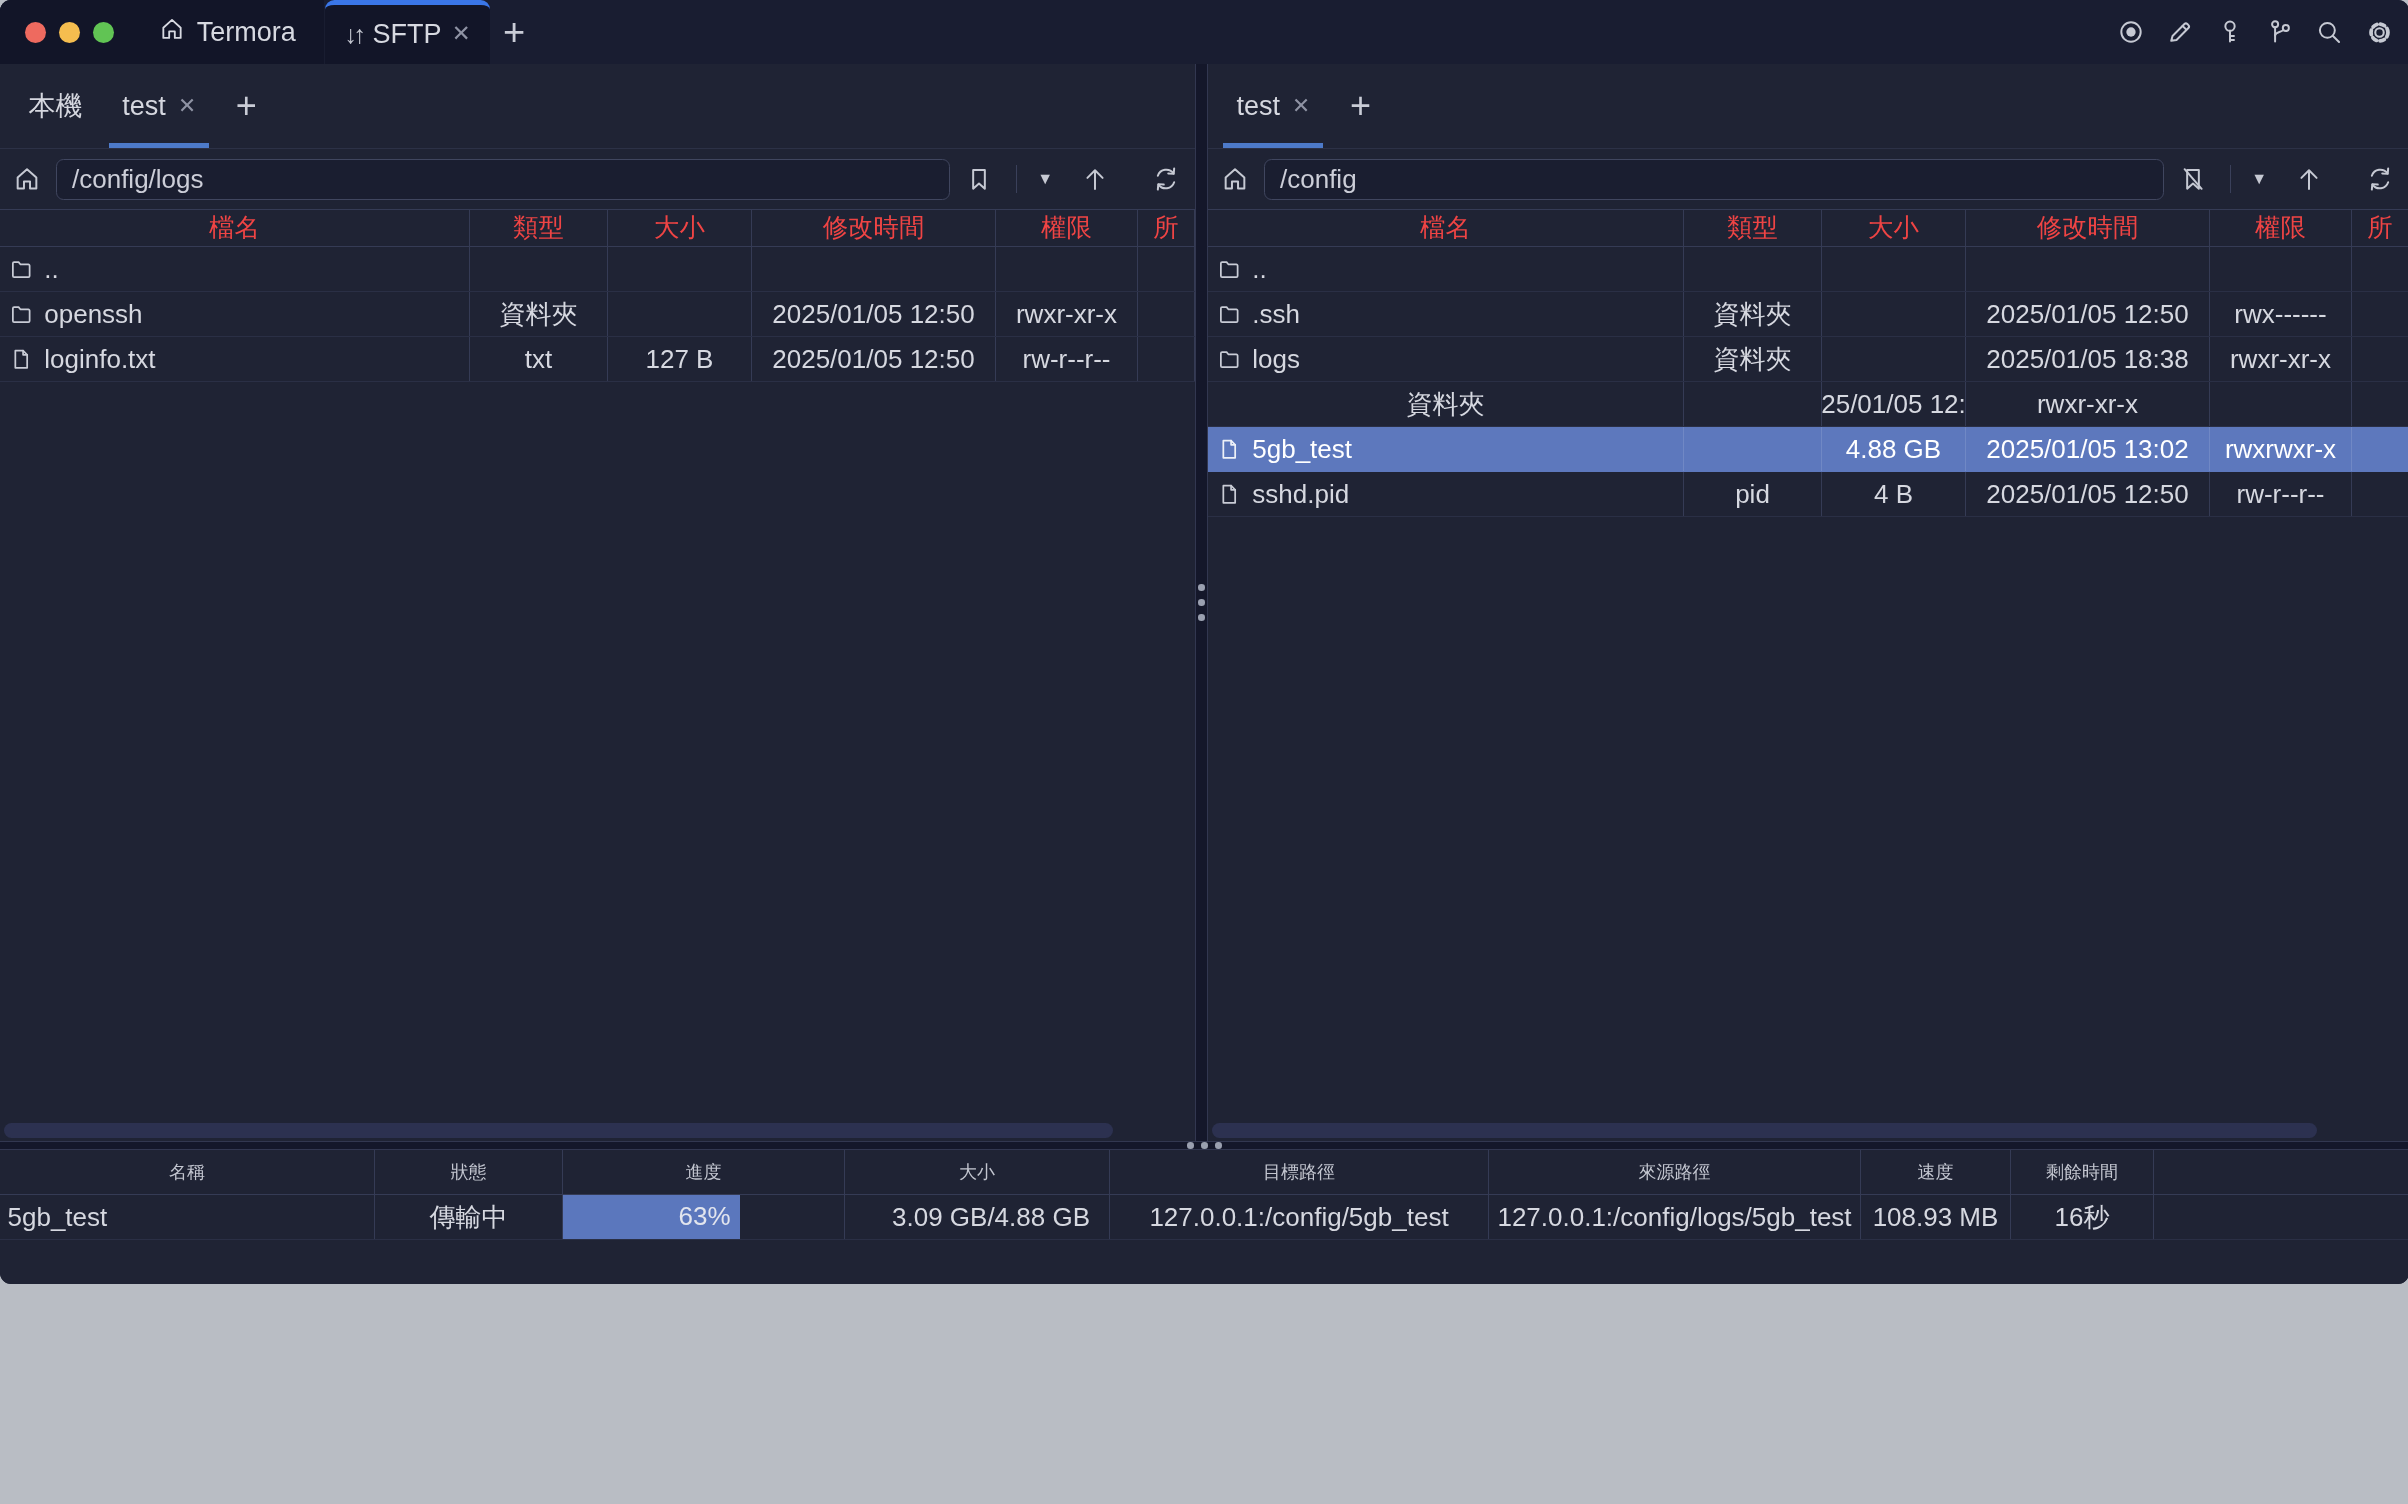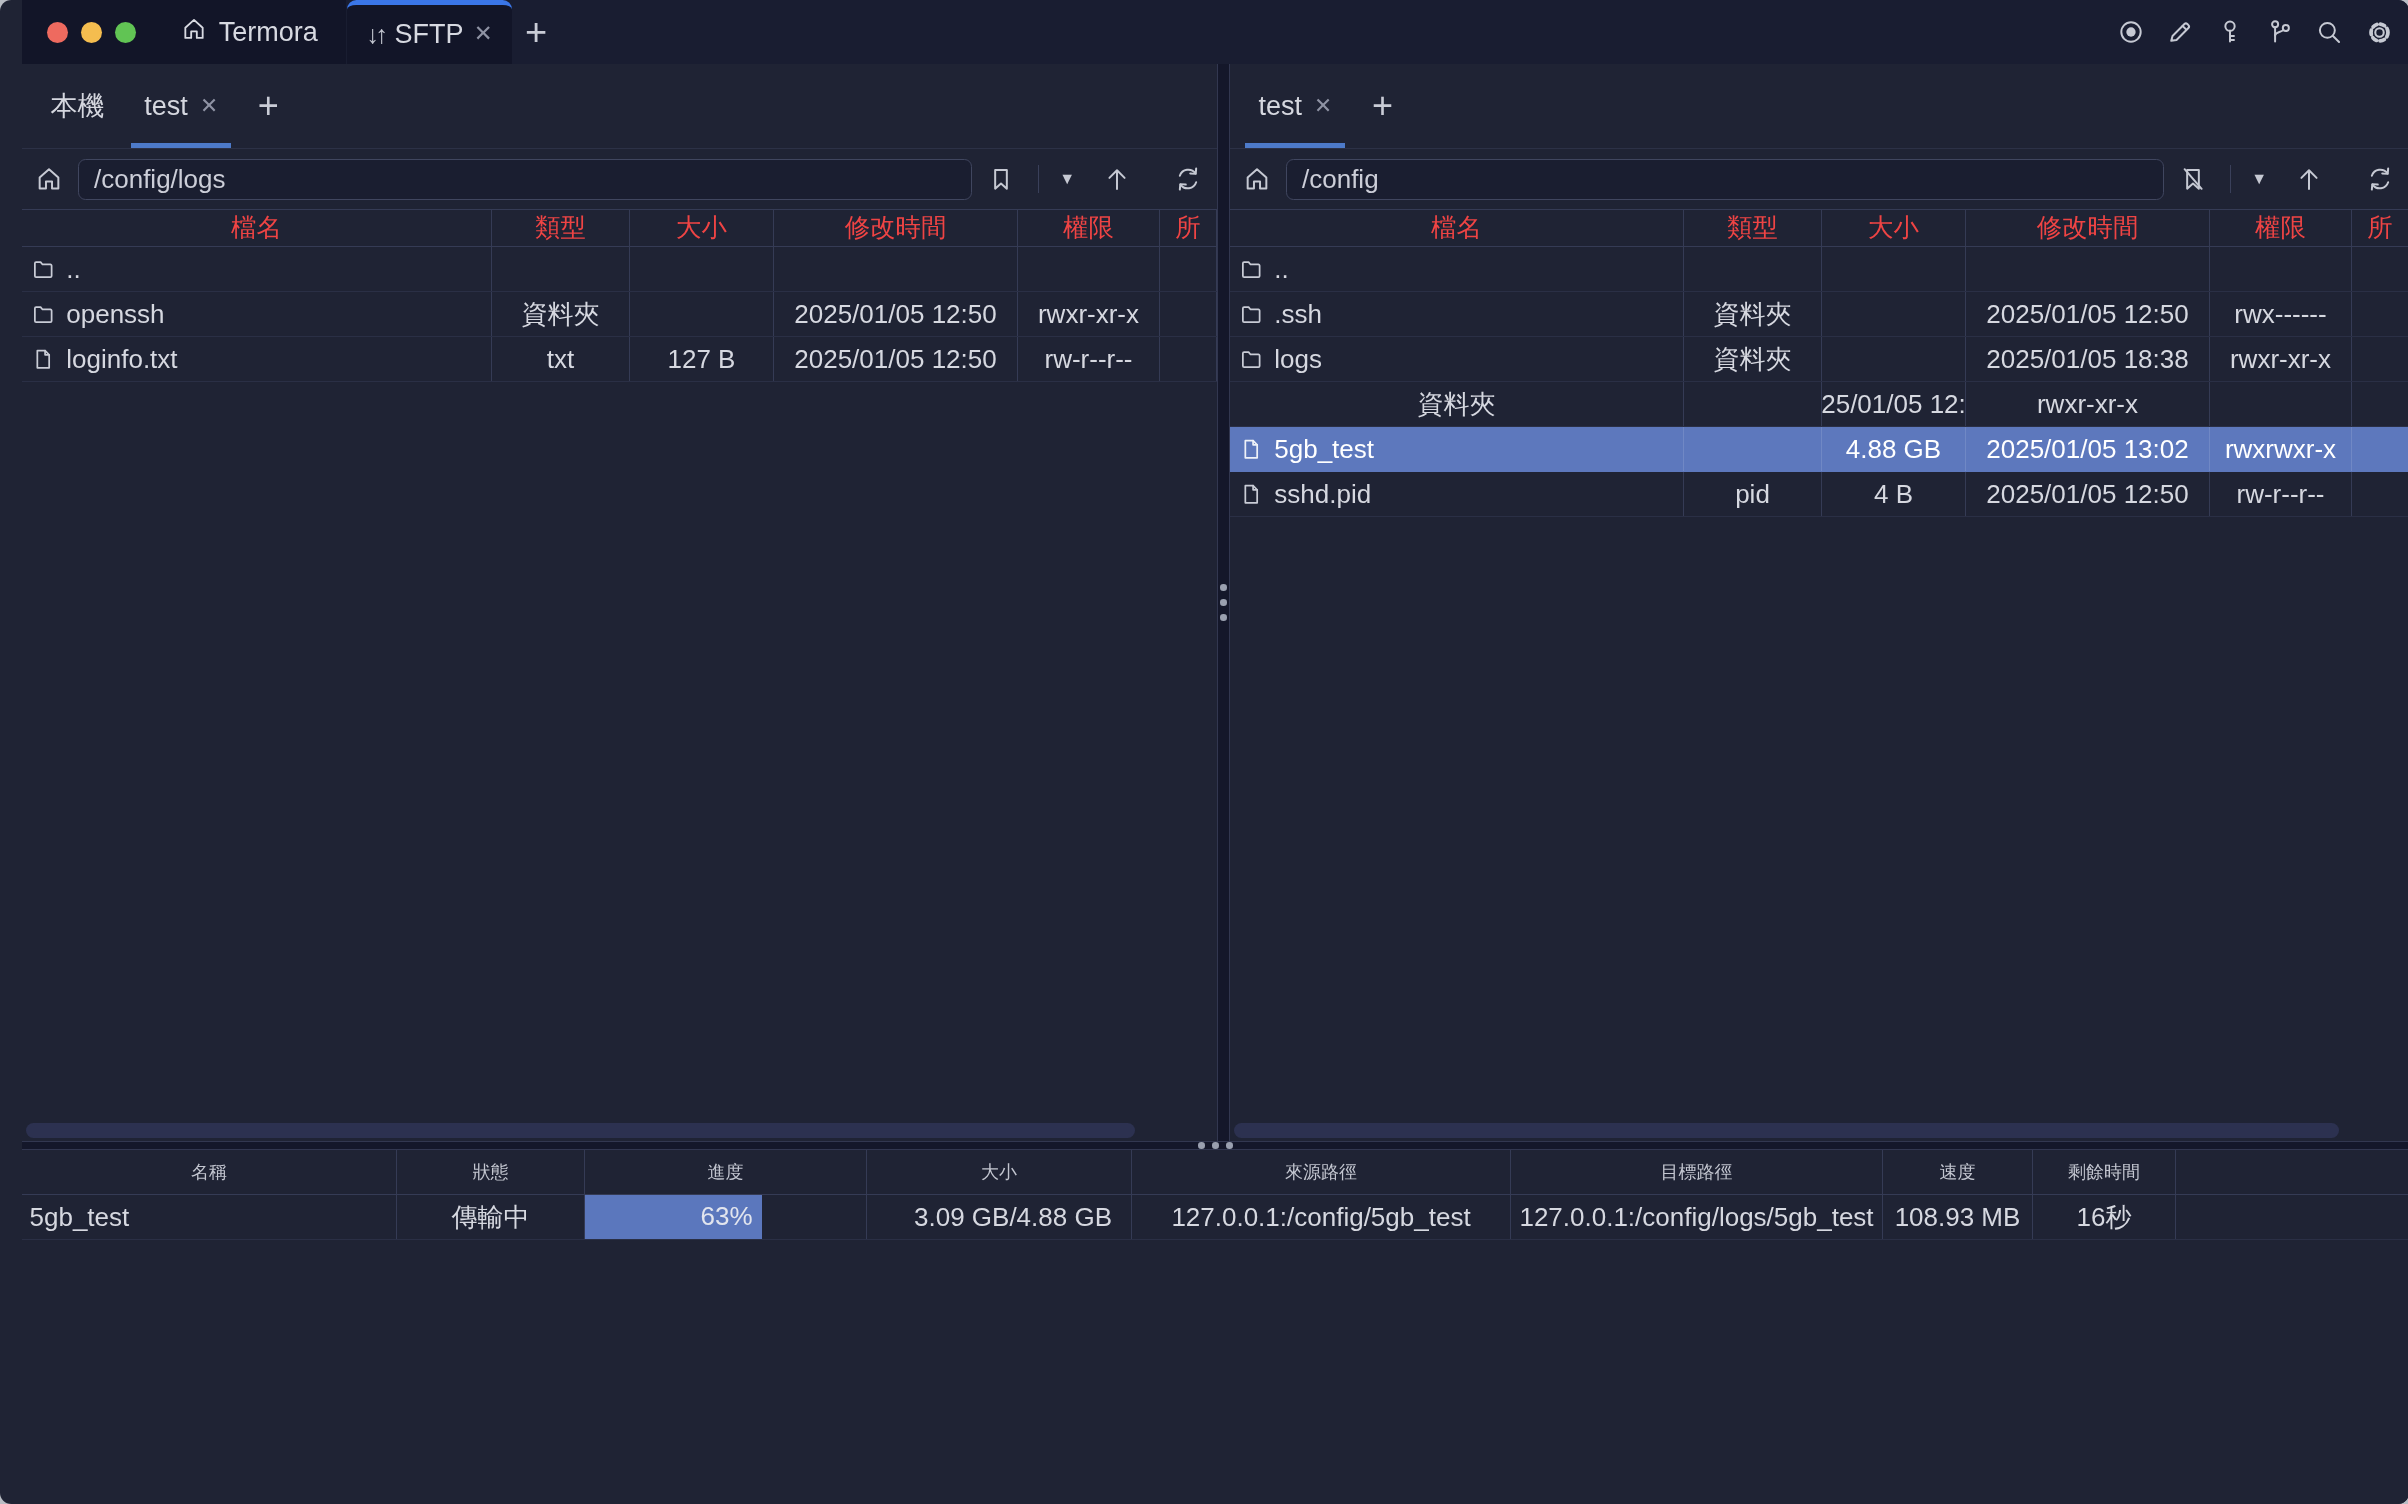--- a/index.html
+++ b/index.html
@@ -1,19 +1,19 @@
 <!DOCTYPE html>
 <html style="font-size:15px"><head>
 <meta charset="utf-8">
 <style>
   html,body{margin:0;padding:0;background:#b9bdc4;font-family:"Liberation Sans","DejaVu Sans",sans-serif;}
   *{box-sizing:border-box;}
   #window{
-    position:relative;width:2409px;height:1504px;background:#1f2334;
-    border-radius:11.3px;overflow:hidden;color:#d3d5de;padding-left:22px;
+    position:relative;width:2409px;height:1284px;background:#1f2334;
+    border-radius:11.3px;overflow:hidden;color:#d3d5de;
   }
   
   .titlebar{position:relative;height:64px;background:#191d31;}
   .termora-group{position:absolute;left:0;top:0;width:324px;height:64px;background:#121528;
     display:flex;align-items:center;}
   .traffic{display:flex;gap:13px;padding-left:25.4px;}
   .light{width:21px;height:21px;border-radius:50%;}
   .light.red{background:#ee6a5f;}.light.yellow{background:#f5bd4f;}.light.green{background:#61c454;}
   .app-tab{display:flex;align-items:center;gap:11.3px;margin-left:45px;font-size:27px;color:#d7d9e1;}
   .sftp-tab{position:absolute;left:325px;top:0;width:165px;height:64px;background:#121528;
@@ -407,22 +407,22 @@
       <div class="dot"></div>
   </div>
 
   <div class="transfer-area">
     <div id="transfer-table">
         <div class="trow head">
           <div class="tcell">名稱</div>
           <div class="tcell">狀態</div>
           <div class="tcell">進度</div>
           <div class="tcell">大小</div>
+          <div class="tcell">目標路徑</div>
           <div class="tcell">來源路徑</div>
-          <div class="tcell">目標路徑</div>
           <div class="tcell">速度</div>
           <div class="tcell">剩餘時間</div>
           <div class="tcell"></div>
         </div>
         <div class="trow data">
           <div class="tcell name">5gb_test</div>
           <div class="tcell ">傳輸中</div>
           <div class="tcell progress">
             <div class="pfill" style="width: 63%;">
               <span>63%</span>

